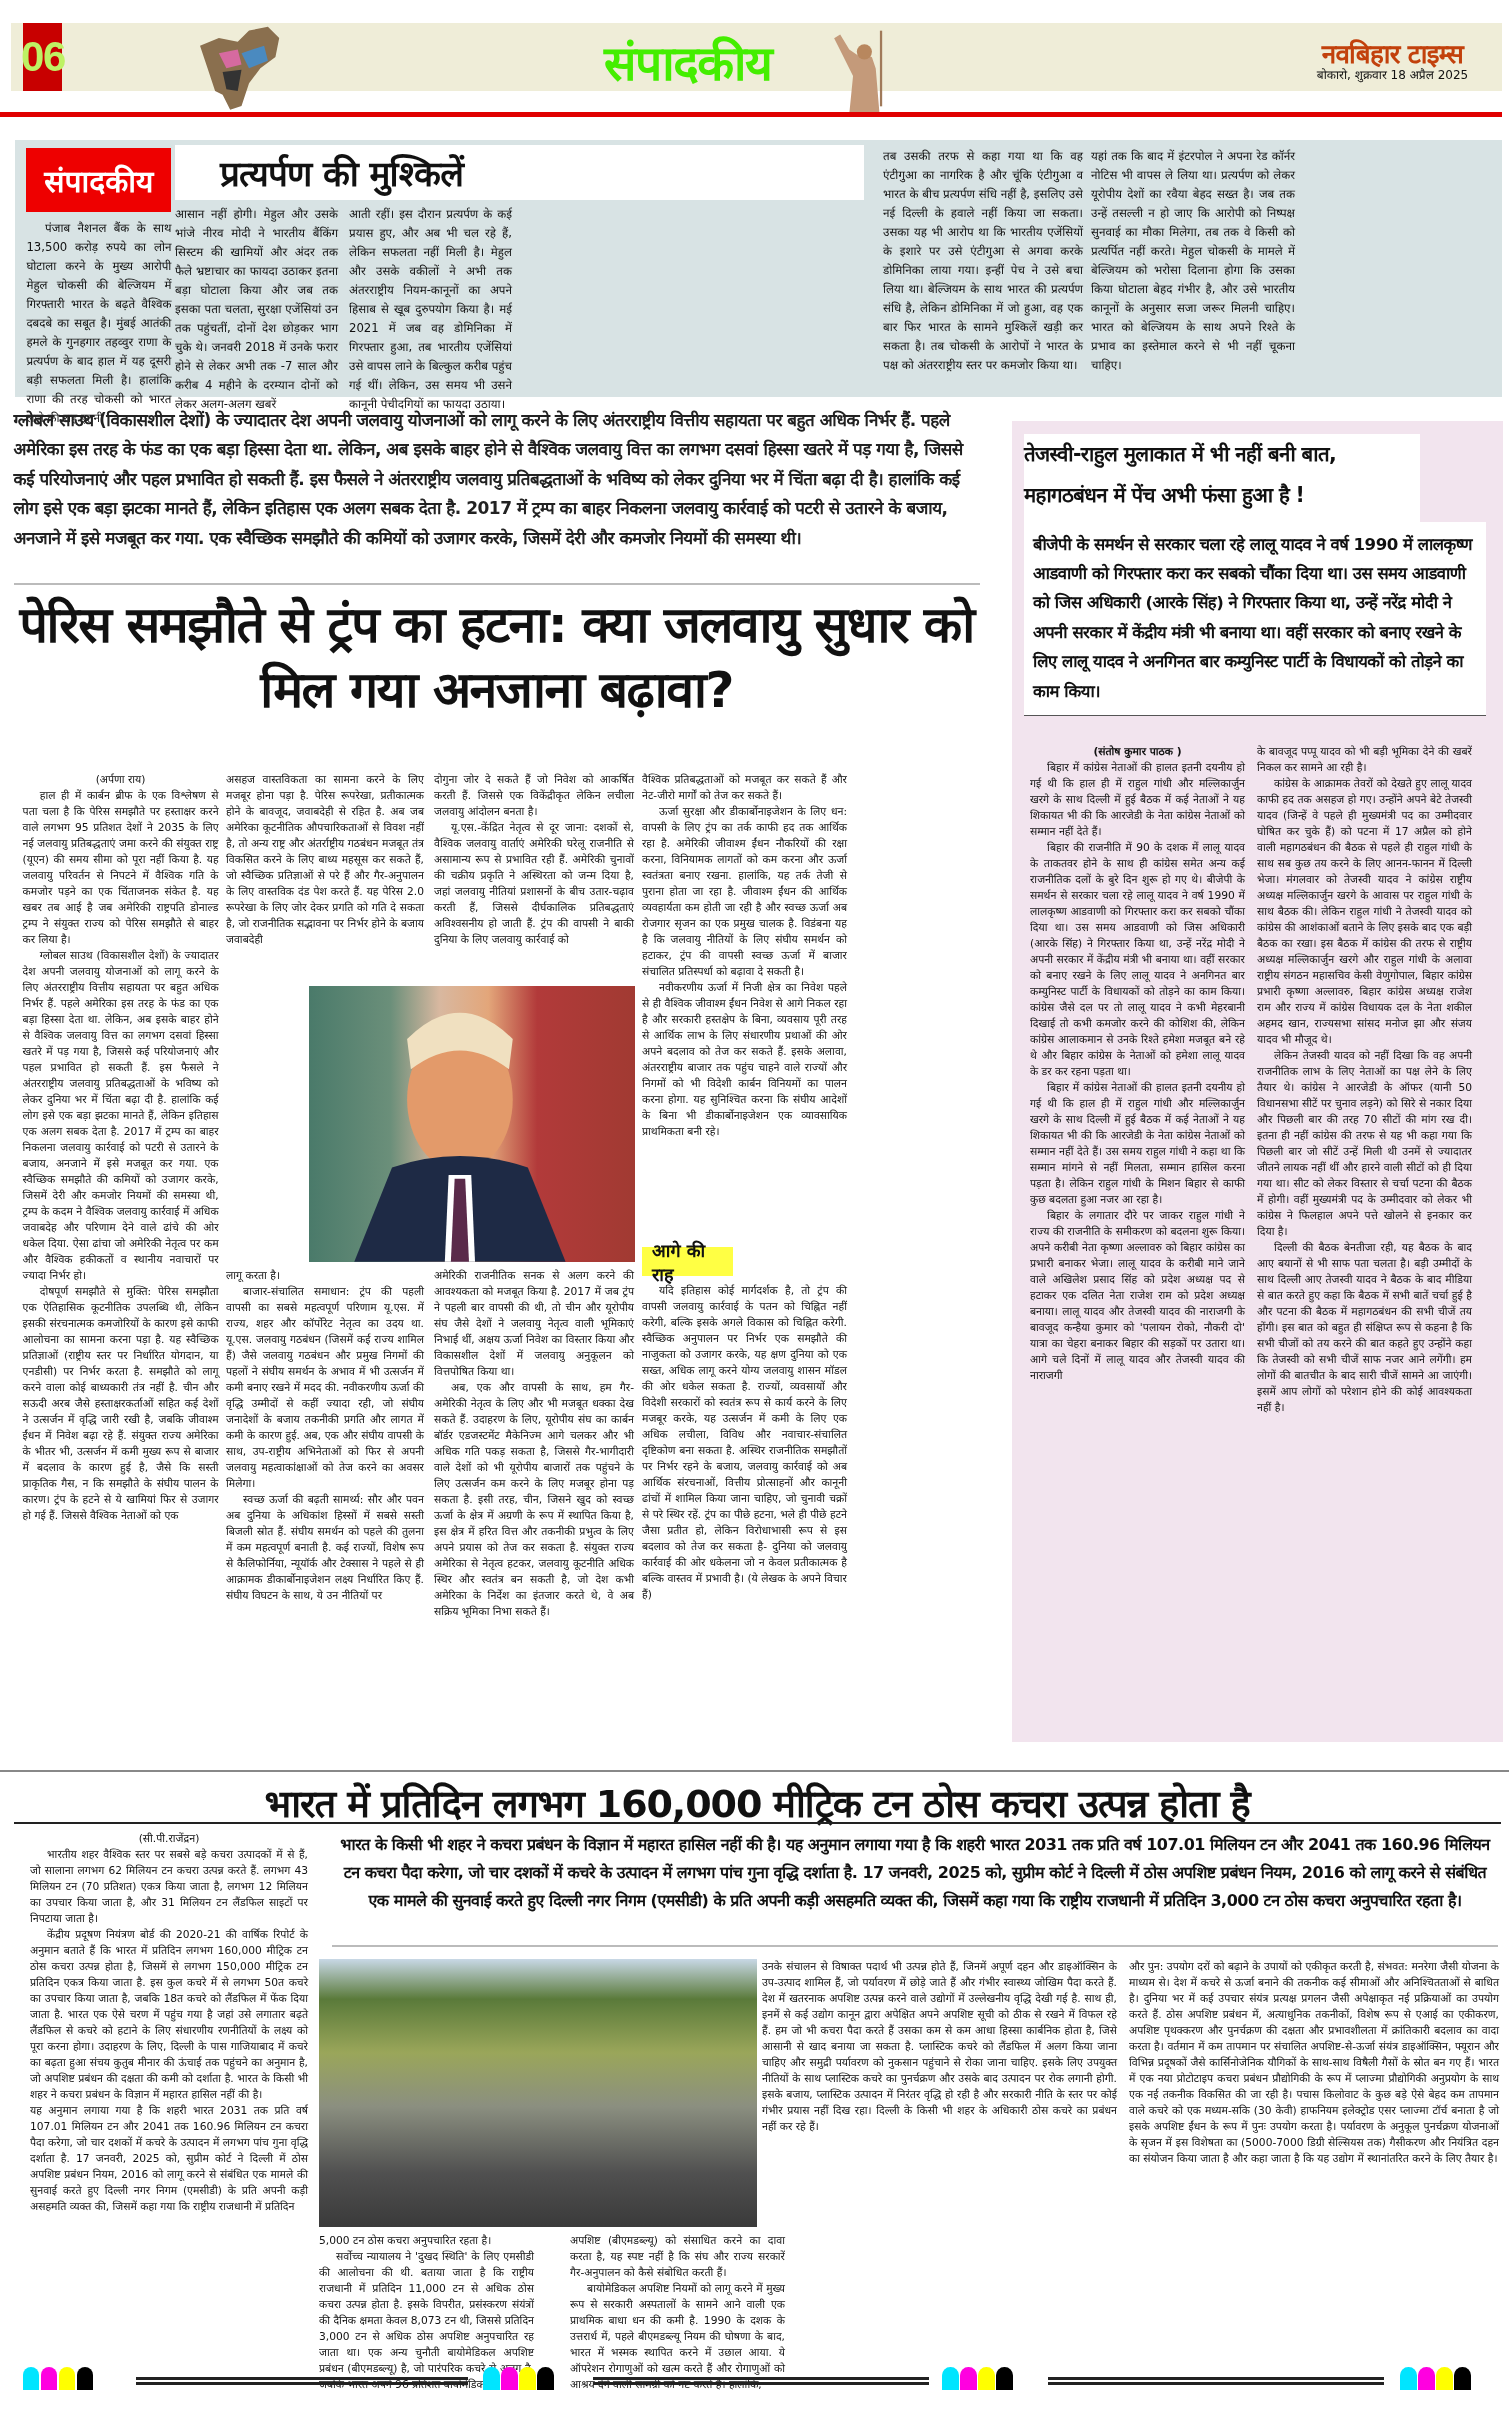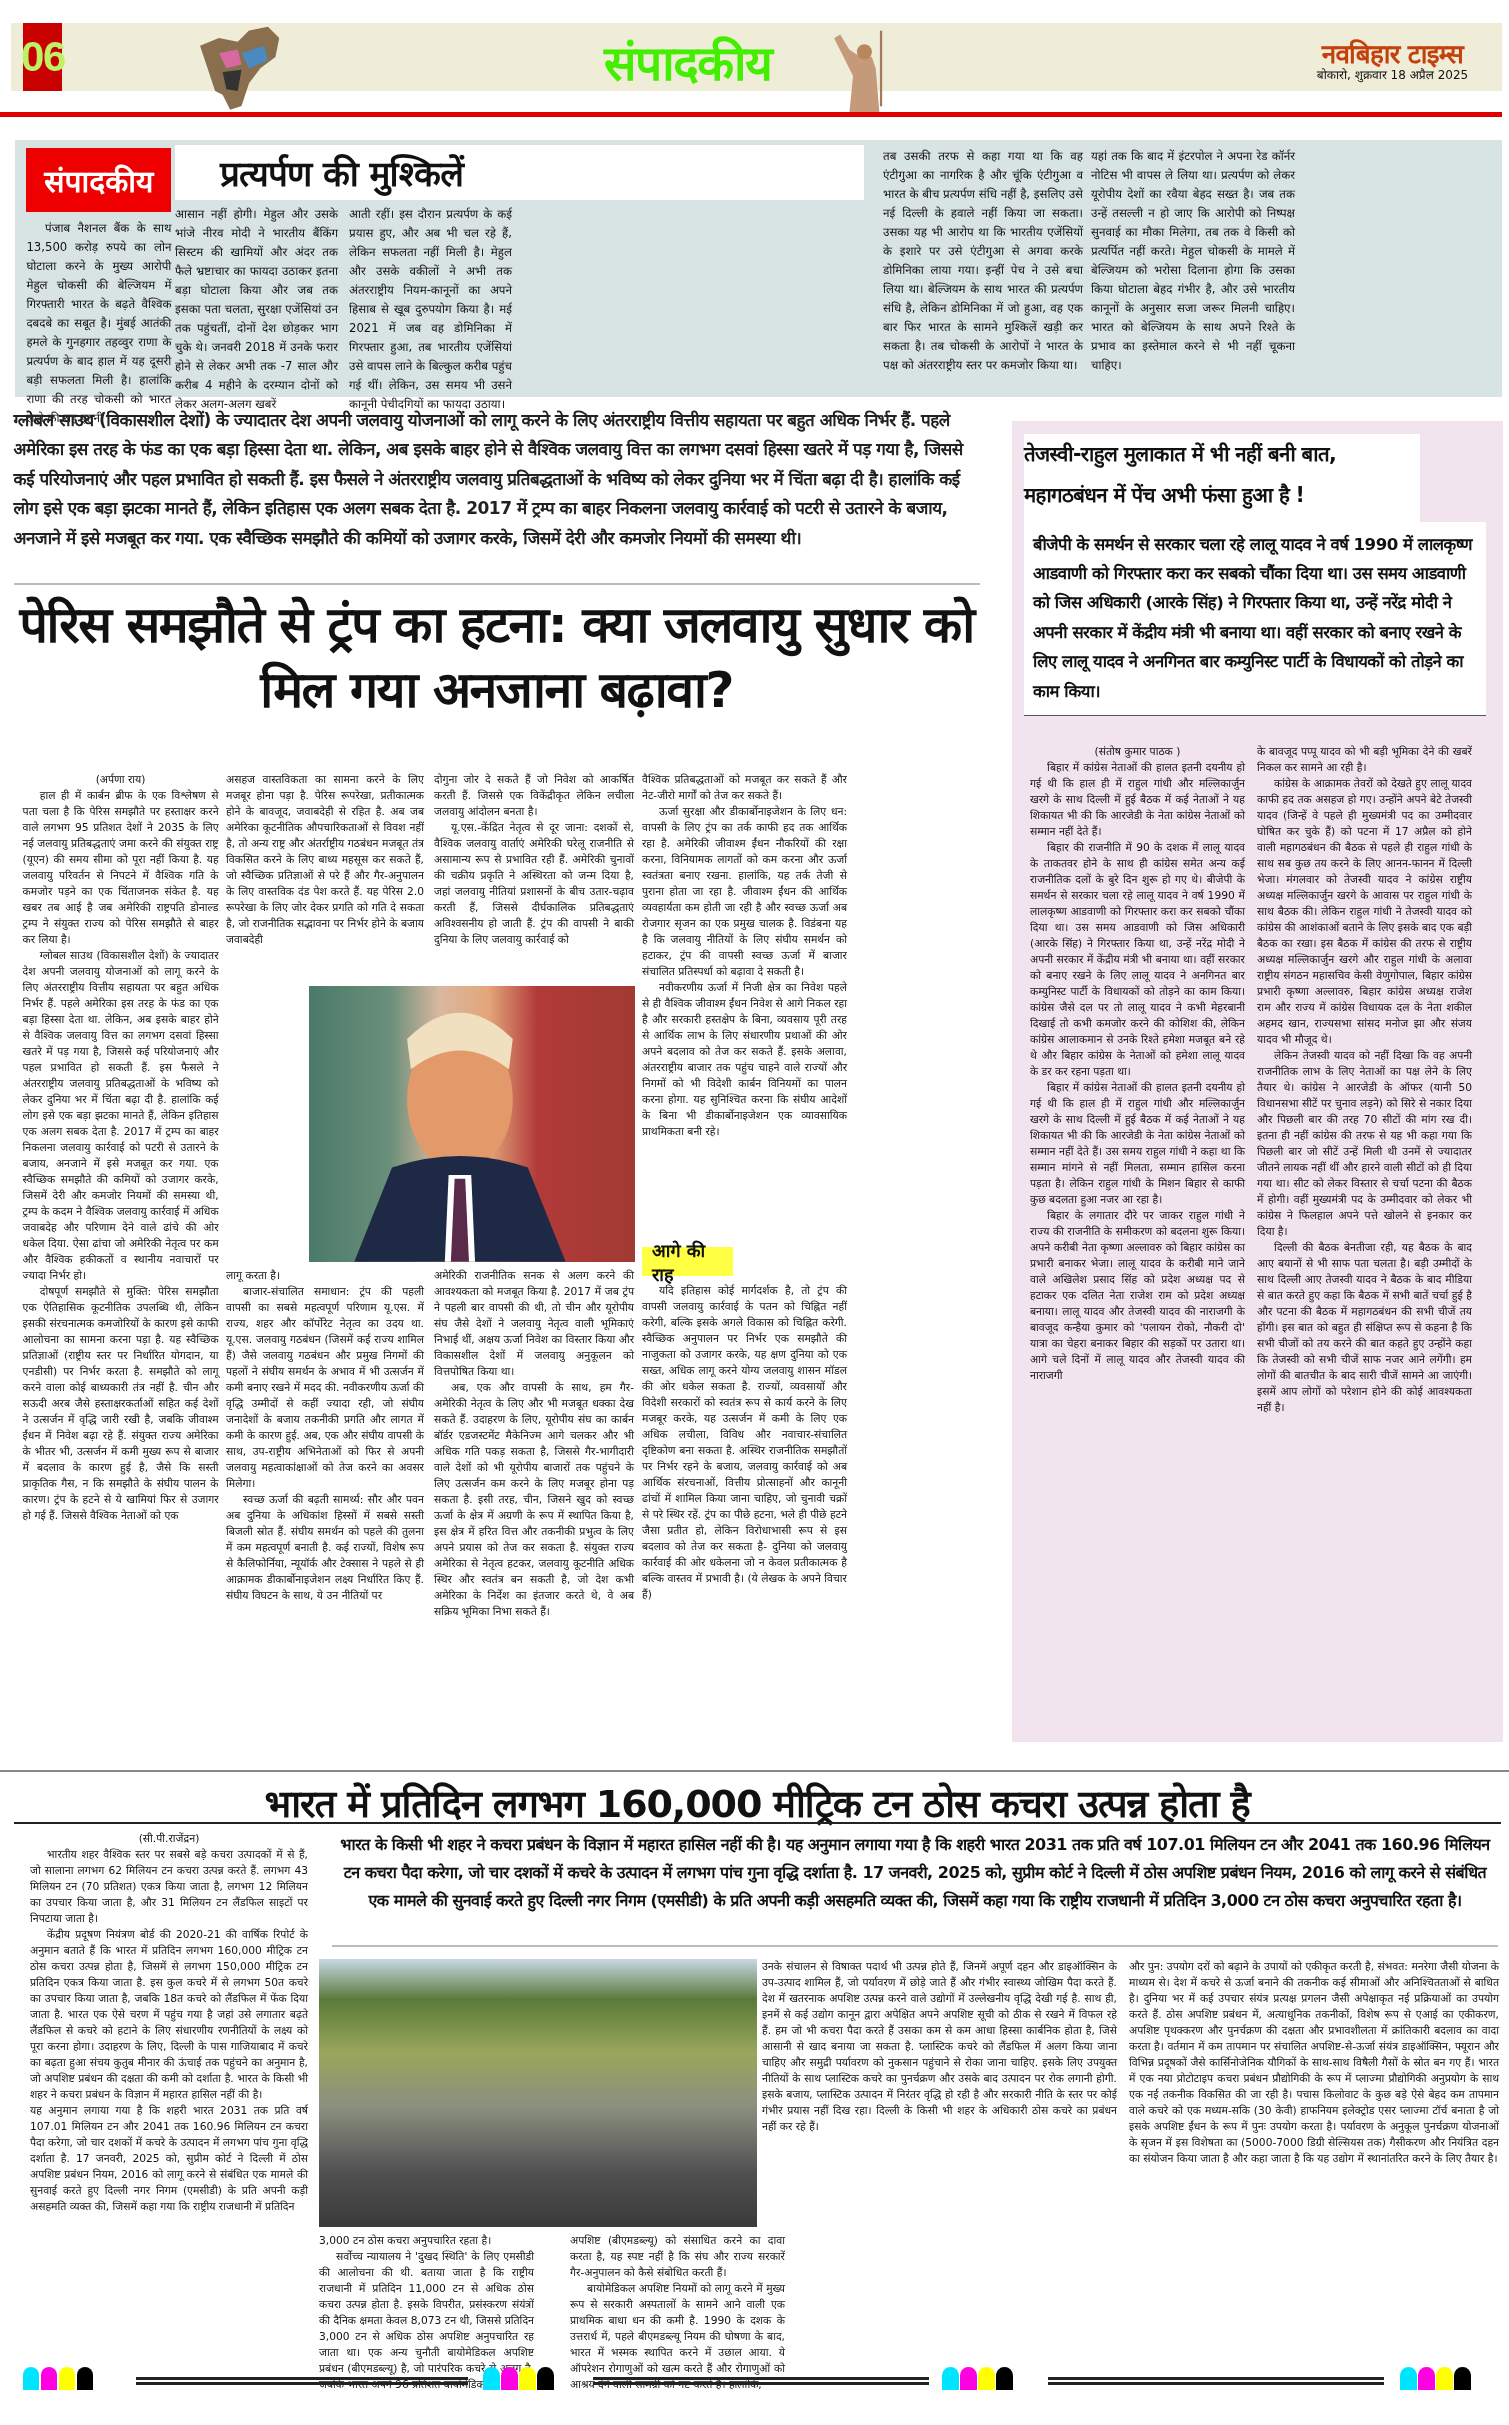--- a/index.html
+++ b/index.html
@@ -132,21 +132,21 @@
 </div>
 <div class="abs yellowtag" style="left:642px;top:1247px;width:91px">आगे की राह</div>
 <div class="abs colsm" style="left:642px;top:1283px;width:205px">
   <p>यदि इतिहास कोई मार्गदर्शक है, तो ट्रंप की वापसी जलवायु कार्रवाई के पतन को चिह्नित नहीं करेगी, बल्कि इसके अगले विकास को चिह्नित करेगी. स्वैच्छिक अनुपालन पर निर्भर एक समझौते की नाजुकता को उजागर करके, यह क्षण दुनिया को एक सख्त, अधिक लागू करने योग्य जलवायु शासन मॉडल की ओर धकेल सकता है. राज्यों, व्यवसायों और विदेशी सरकारों को स्वतंत्र रूप से कार्य करने के लिए मजबूर करके, यह उत्सर्जन में कमी के लिए एक अधिक लचीला, विविध और नवाचार-संचालित दृष्टिकोण बना सकता है. अस्थिर राजनीतिक समझौतों पर निर्भर रहने के बजाय, जलवायु कार्रवाई को अब आर्थिक संरचनाओं, वित्तीय प्रोत्साहनों और कानूनी ढांचों में शामिल किया जाना चाहिए, जो चुनावी चक्रों से परे स्थिर रहें. ट्रंप का पीछे हटना, भले ही पीछे हटने जैसा प्रतीत हो, लेकिन विरोधाभासी रूप से इस बदलाव को तेज कर सकता है- दुनिया को जलवायु कार्रवाई की ओर धकेलना जो न केवल प्रतीकात्मक है बल्कि वास्तव में प्रभावी है। (ये लेखक के अपने विचार हैं)</p>
 </div>
 
 <div class="abs polbox"></div>
 <div class="abs polhead">तेजस्वी-राहुल मुलाकात में भी नहीं बनी बात, महागठबंधन में पेंच अभी फंसा हुआ है !</div>
 <div class="abs polsub">बीजेपी के समर्थन से सरकार चला रहे लालू यादव ने वर्ष 1990 में लालकृष्ण आडवाणी को गिरफ्तार करा कर सबको चौंका दिया था। उस समय आडवाणी को जिस अधिकारी (आरके सिंह) ने गिरफ्तार किया था, उन्हें नरेंद्र मोदी ने अपनी सरकार में केंद्रीय मंत्री भी बनाया था। वहीं सरकार को बनाए रखने के लिए लालू यादव ने अनगिनत बार कम्युनिस्ट पार्टी के विधायकों को तोड़ने का काम किया।</div>
 <div class="abs colsm" style="left:1030px;top:744px;width:215px">
-  <p class="noi byline" style="font-weight:normal">(संतोष कुमार पाठक )</p>
+  <p class="noi byline" style="font-weight:bold">(संतोष कुमार पाठक )</p>
   <p>बिहार में कांग्रेस नेताओं की हालत इतनी दयनीय हो गई थी कि हाल ही में राहुल गांधी और मल्लिकार्जुन खरगे के साथ दिल्ली में हुई बैठक में कई नेताओं ने यह शिकायत भी की कि आरजेडी के नेता कांग्रेस नेताओं को सम्मान नहीं देते हैं।</p>
   <p>बिहार की राजनीति में 90 के दशक में लालू यादव के ताकतवर होने के साथ ही कांग्रेस समेत अन्य कई राजनीतिक दलों के बुरे दिन शुरू हो गए थे। बीजेपी के समर्थन से सरकार चला रहे लालू यादव ने वर्ष 1990 में लालकृष्ण आडवाणी को गिरफ्तार करा कर सबको चौंका दिया था। उस समय आडवाणी को जिस अधिकारी (आरके सिंह) ने गिरफ्तार किया था, उन्हें नरेंद्र मोदी ने अपनी सरकार में केंद्रीय मंत्री भी बनाया था। वहीं सरकार को बनाए रखने के लिए लालू यादव ने अनगिनत बार कम्युनिस्ट पार्टी के विधायकों को तोड़ने का काम किया। कांग्रेस जैसे दल पर तो लालू यादव ने कभी मेहरबानी दिखाई तो कभी कमजोर करने की कोशिश की, लेकिन कांग्रेस आलाकमान से उनके रिश्ते हमेशा मजबूत बने रहे थे और बिहार कांग्रेस के नेताओं को हमेशा लालू यादव के डर कर रहना पड़ता था।</p>
   <p>बिहार में कांग्रेस नेताओं की हालत इतनी दयनीय हो गई थी कि हाल ही में राहुल गांधी और मल्लिकार्जुन खरगे के साथ दिल्ली में हुई बैठक में कई नेताओं ने यह शिकायत भी की कि आरजेडी के नेता कांग्रेस नेताओं को सम्मान नहीं देते हैं। उस समय राहुल गांधी ने कहा था कि सम्मान मांगने से नहीं मिलता, सम्मान हासिल करना पड़ता है। लेकिन राहुल गांधी के मिशन बिहार से काफी कुछ बदलता हुआ नजर आ रहा है।</p>
   <p>बिहार के लगातार दौरे पर जाकर राहुल गांधी ने राज्य की राजनीति के समीकरण को बदलना शुरू किया। अपने करीबी नेता कृष्णा अल्लावरु को बिहार कांग्रेस का प्रभारी बनाकर भेजा। लालू यादव के करीबी माने जाने वाले अखिलेश प्रसाद सिंह को प्रदेश अध्यक्ष पद से हटाकर एक दलित नेता राजेश राम को प्रदेश अध्यक्ष बनाया। लालू यादव और तेजस्वी यादव की नाराजगी के बावजूद कन्हैया कुमार को 'पलायन रोको, नौकरी दो' यात्रा का चेहरा बनाकर बिहार की सड़कों पर उतारा था। आगे चले दिनों में लालू यादव और तेजस्वी यादव की नाराजगी</p>
 </div>
 <div class="abs colsm" style="left:1257px;top:744px;width:215px">
   <p class="noi">के बावजूद पप्पू यादव को भी बड़ी भूमिका देने की खबरें निकल कर सामने आ रही है।</p>
   <p>कांग्रेस के आक्रामक तेवरों को देखते हुए लालू यादव काफी हद तक असहज हो गए। उन्होंने अपने बेटे तेजस्वी यादव (जिन्हें वे पहले ही मुख्यमंत्री पद का उम्मीदवार घोषित कर चुके हैं) को पटना में 17 अप्रैल को होने वाली महागठबंधन की बैठक से पहले ही राहुल गांधी के साथ सब कुछ तय करने के लिए आनन-फानन में दिल्ली भेजा। मंगलवार को तेजस्वी यादव ने कांग्रेस राष्ट्रीय अध्यक्ष मल्लिकार्जुन खरगे के आवास पर राहुल गांधी के साथ बैठक की। लेकिन राहुल गांधी ने तेजस्वी यादव को कांग्रेस की आशंकाओं बताने के लिए इसके बाद एक बड़ी बैठक का रखा। इस बैठक में कांग्रेस की तरफ से राष्ट्रीय अध्यक्ष मल्लिकार्जुन खरगे और राहुल गांधी के अलावा राष्ट्रीय संगठन महासचिव केसी वेणुगोपाल, बिहार कांग्रेस प्रभारी कृष्णा अल्लावरु, बिहार कांग्रेस अध्यक्ष राजेश राम और राज्य में कांग्रेस विधायक दल के नेता शकील अहमद खान, राज्यसभा सांसद मनोज झा और संजय यादव भी मौजूद थे।</p>
   <p>लेकिन तेजस्वी यादव को नहीं दिखा कि वह अपनी राजनीतिक लाभ के लिए नेताओं का पक्ष लेने के लिए तैयार थे। कांग्रेस ने आरजेडी के ऑफर (यानी 50 विधानसभा सीटें पर चुनाव लड़ने) को सिरे से नकार दिया और पिछली बार की तरह 70 सीटों की मांग रख दी। इतना ही नहीं कांग्रेस की तरफ से यह भी कहा गया कि पिछली बार जो सीटें उन्हें मिली थी उनमें से ज्यादातर जीतने लायक नहीं थीं और हारने वाली सीटों को ही दिया गया था। सीट को लेकर विस्तार से चर्चा पटना की बैठक में होगी। वहीं मुख्यमंत्री पद के उम्मीदवार को लेकर भी कांग्रेस ने फिलहाल अपने पत्ते खोलने से इनकार कर दिया है।</p>
   <p>दिल्ली की बैठक बेनतीजा रही, यह बैठक के बाद आए बयानों से भी साफ पता चलता है। बड़ी उम्मीदों के साथ दिल्ली आए तेजस्वी यादव ने बैठक के बाद मीडिया से बात करते हुए कहा कि बैठक में सभी बातें चर्चा हुई है और पटना की बैठक में महागठबंधन की सभी चीजें तय होंगी। इस बात को बहुत ही संक्षिप्त रूप से कहना है कि सभी चीजों को तय करने की बात कहते हुए उन्होंने कहा कि तेजस्वी को सभी चीजें साफ नजर आने लगेंगी। हम लोगों की बातचीत के बाद सारी चीजें सामने आ जाएंगी। इसमें आप लोगों को परेशान होने की कोई आवश्यकता नहीं है।</p>
@@ -158,21 +158,21 @@
 <div class="abs wastelead">भारत के किसी भी शहर ने कचरा प्रबंधन के विज्ञान में महारत हासिल नहीं की है। यह अनुमान लगाया गया है कि शहरी भारत 2031 तक प्रति वर्ष 107.01 मिलियन टन और 2041 तक 160.96 मिलियन टन कचरा पैदा करेगा, जो चार दशकों में कचरे के उत्पादन में लगभग पांच गुना वृद्धि दर्शाता है. 17 जनवरी, 2025 को, सुप्रीम कोर्ट ने दिल्ली में ठोस अपशिष्ट प्रबंधन नियम, 2016 को लागू करने से संबंधित एक मामले की सुनवाई करते हुए दिल्ली नगर निगम (एमसीडी) के प्रति अपनी कड़ी असहमति व्यक्त की, जिसमें कहा गया कि राष्ट्रीय राजधानी में प्रतिदिन 3,000 टन ठोस कचरा अनुपचारित रहता है।</div>
 <div class="abs wastelrule"></div>
 <div class="abs colsm" style="left:30px;top:1831px;width:278px">
   <p class="noi byline">(सी.पी.राजेंद्रन)</p>
   <p>भारतीय शहर वैश्विक स्तर पर सबसे बड़े कचरा उत्पादकों में से हैं, जो सालाना लगभग 62 मिलियन टन कचरा उत्पन्न करते हैं. लगभग 43 मिलियन टन (70 प्रतिशत) एकत्र किया जाता है, लगभग 12 मिलियन का उपचार किया जाता है, और 31 मिलियन टन लैंडफिल साइटों पर निपटाया जाता है।</p>
   <p>केंद्रीय प्रदूषण नियंत्रण बोर्ड की 2020-21 की वार्षिक रिपोर्ट के अनुमान बताते हैं कि भारत में प्रतिदिन लगभग 160,000 मीट्रिक टन ठोस कचरा उत्पन्न होता है, जिसमें से लगभग 150,000 मीट्रिक टन प्रतिदिन एकत्र किया जाता है. इस कुल कचरे में से लगभग 50त कचरे का उपचार किया जाता है, जबकि 18त कचरे को लैंडफिल में फेंक दिया जाता है. भारत एक ऐसे चरण में पहुंच गया है जहां उसे लगातार बढ़ते लैंडफिल से कचरे को हटाने के लिए संधारणीय रणनीतियों के लक्ष्य को पूरा करना होगा। उदाहरण के लिए, दिल्ली के पास गाजियाबाद में कचरे का बढ़ता हुआ संचय कुतुब मीनार की ऊंचाई तक पहुंचने का अनुमान है, जो अपशिष्ट प्रबंधन की दक्षता की कमी को दर्शाता है. भारत के किसी भी शहर ने कचरा प्रबंधन के विज्ञान में महारत हासिल नहीं की है।</p>
   <p class="noi">यह अनुमान लगाया गया है कि शहरी भारत 2031 तक प्रति वर्ष 107.01 मिलियन टन और 2041 तक 160.96 मिलियन टन कचरा पैदा करेगा, जो चार दशकों में कचरे के उत्पादन में लगभग पांच गुना वृद्धि दर्शाता है. 17 जनवरी, 2025 को, सुप्रीम कोर्ट ने दिल्ली में ठोस अपशिष्ट प्रबंधन नियम, 2016 को लागू करने से संबंधित एक मामले की सुनवाई करते हुए दिल्ली नगर निगम (एमसीडी) के प्रति अपनी कड़ी असहमति व्यक्त की, जिसमें कहा गया कि राष्ट्रीय राजधानी में प्रतिदिन</p>
 </div>
 <div class="abs photo-waste"></div>
 <div class="abs colsm" style="left:319px;top:2233px;width:215px">
-  <p class="noi">3,000 टन ठोस कचरा अनुपचारित रहता है।</p>
+  <p class="noi">5,000 टन ठोस कचरा अनुपचारित रहता है।</p>
   <p>सर्वोच्च न्यायालय ने 'दुखद स्थिति' के लिए एमसीडी की आलोचना की थी. बताया जाता है कि राष्ट्रीय राजधानी में प्रतिदिन 11,000 टन से अधिक ठोस कचरा उत्पन्न होता है. इसके विपरीत, प्रसंस्करण संयंत्रों की दैनिक क्षमता केवल 8,073 टन थी, जिससे प्रतिदिन 3,000 टन से अधिक ठोस अपशिष्ट अनुपचारित रह जाता था। एक अन्य चुनौती बायोमेडिकल अपशिष्ट प्रबंधन (बीएमडब्ल्यू) है, जो पारंपरिक कचरे से अलग है. जबकि भारत अपने 96 प्रतिशत बायोमेडिकल</p>
 </div>
 <div class="abs colsm" style="left:570px;top:2233px;width:215px">
   <p class="noi">अपशिष्ट (बीएमडब्ल्यू) को संसाधित करने का दावा करता है, यह स्पष्ट नहीं है कि संघ और राज्य सरकारें गैर-अनुपालन को कैसे संबोधित करती हैं।</p>
   <p>बायोमेडिकल अपशिष्ट नियमों को लागू करने में मुख्य रूप से सरकारी अस्पतालों के सामने आने वाली एक प्राथमिक बाधा धन की कमी है. 1990 के दशक के उत्तरार्ध में, पहले बीएमडब्ल्यू नियम की घोषणा के बाद, भारत में भस्मक स्थापित करने में उछाल आया. ये ऑपरेशन रोगाणुओं को खत्म करते हैं और रोगाणुओं को आश्रय देने वाली सामग्री को नष्ट करते हैं। हालांकि,</p>
 </div>
 <div class="abs colsm" style="left:762px;top:1959px;width:355px">
   <p class="noi">उनके संचालन से विषाक्त पदार्थ भी उत्पन्न होते हैं, जिनमें अपूर्ण दहन और डाइऑक्सिन के उप-उत्पाद शामिल हैं, जो पर्यावरण में छोड़े जाते हैं और गंभीर स्वास्थ्य जोखिम पैदा करते हैं. देश में खतरनाक अपशिष्ट उत्पन्न करने वाले उद्योगों में उल्लेखनीय वृद्धि देखी गई है. साथ ही, इनमें से कई उद्योग कानून द्वारा अपेक्षित अपने अपशिष्ट सूची को ठीक से रखने में विफल रहे हैं. हम जो भी कचरा पैदा करते हैं उसका कम से कम आधा हिस्सा कार्बनिक होता है, जिसे आसानी से खाद बनाया जा सकता है. प्लास्टिक कचरे को लैंडफिल में अलग किया जाना चाहिए और समुद्री पर्यावरण को नुकसान पहुंचाने से रोका जाना चाहिए. इसके लिए उपयुक्त नीतियों के साथ प्लास्टिक कचरे का पुनर्चक्रण और उसके बाद उत्पादन पर रोक लगानी होगी. इसके बजाय, प्लास्टिक उत्पादन में निरंतर वृद्धि हो रही है और सरकारी नीति के स्तर पर कोई गंभीर प्रयास नहीं दिख रहा। दिल्ली के किसी भी शहर के अधिकारी ठोस कचरे का प्रबंधन नहीं कर रहे हैं।</p>
 </div>
 <div class="abs colsm" style="left:1129px;top:1959px;width:370px">

